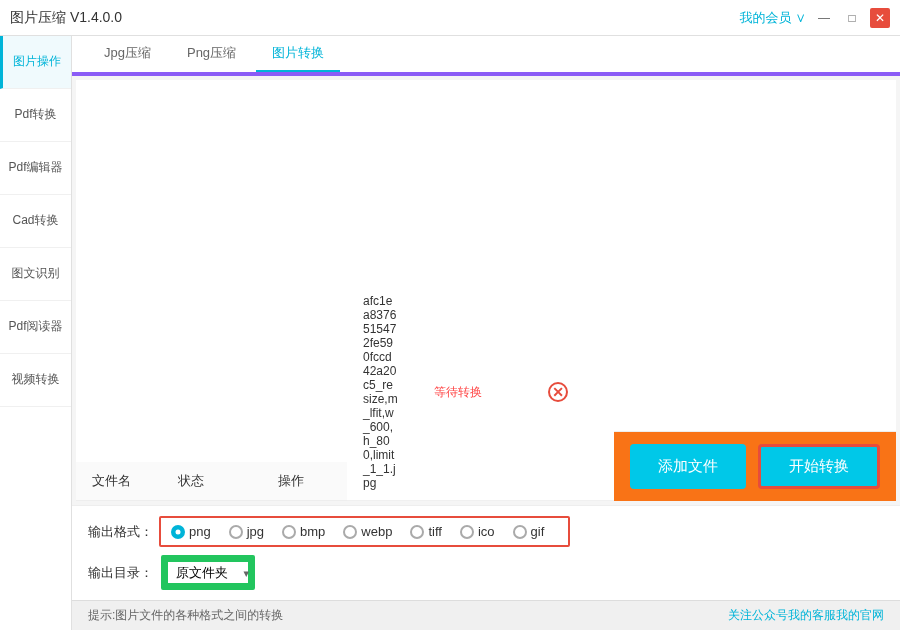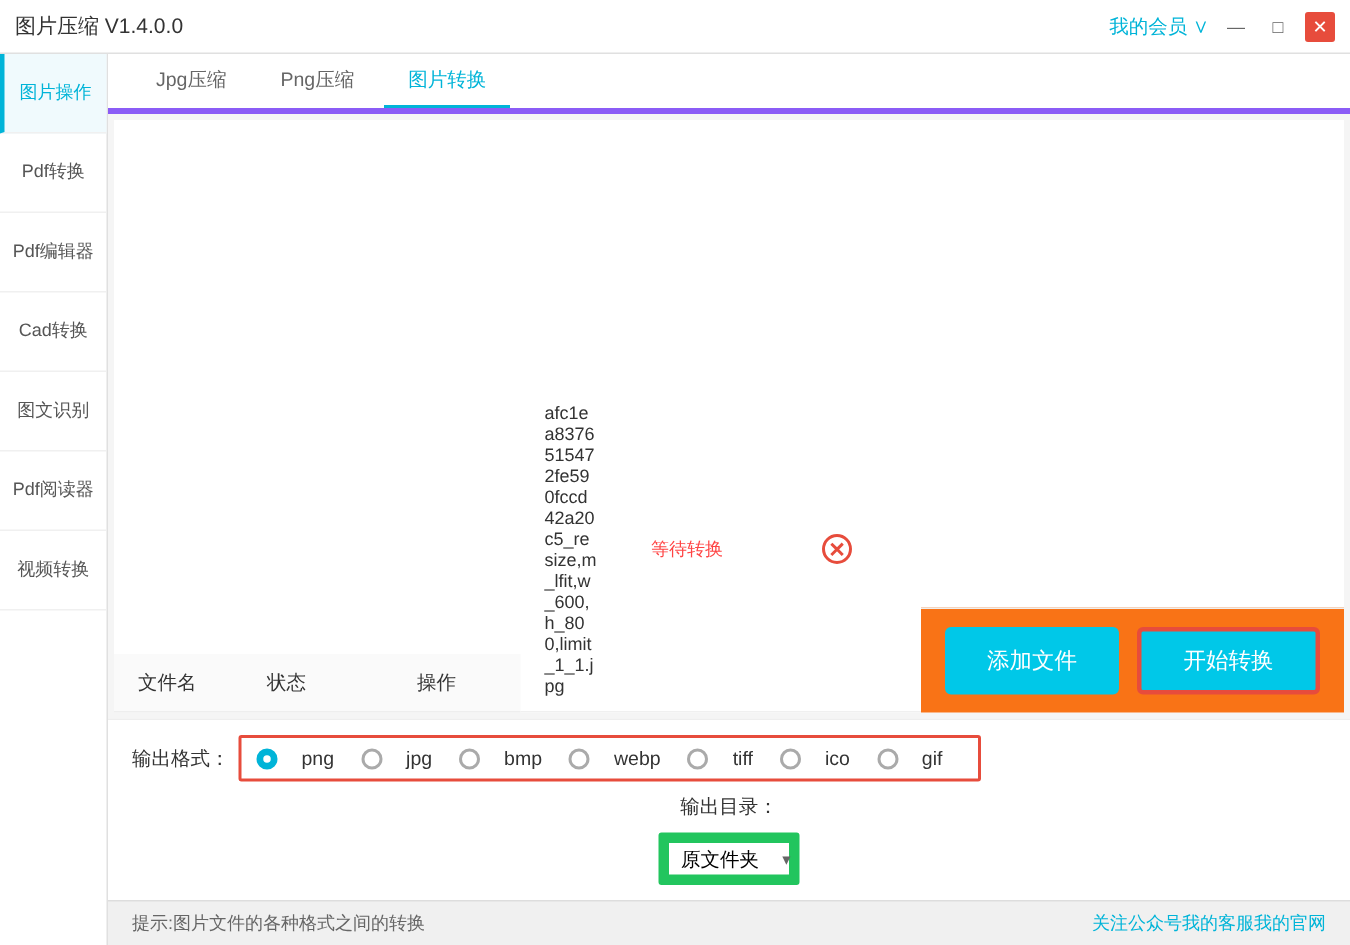--- a/index.html
+++ b/index.html
@@ -166,31 +166,30 @@
       align-items: center;
       gap: 0;
       border: 2px solid #e74c3c;
       padding: 6px 10px;
       border-radius: 2px;
       display: inline-flex;
       align-items: center;
       gap: 4px;
     }
     .format-label { font-size: 13px; color: #333; margin-right: 6px; white-space: nowrap; }
-    .format-option { display: flex; align-items: center; gap: 16px; margin-right: 14px; font-size: 13px; color: #333; cursor: pointer; }
+    .format-option { display: flex; align-items: center; gap: 4px; margin-right: 14px; font-size: 13px; color: #333; cursor: pointer; }
     .radio-active { width: 14px; height: 14px; border-radius: 50%; border: 2px solid #00b4d8; background: #00b4d8; display: inline-block; position: relative; }
     .radio-active::after { content: ''; width: 5px; height: 5px; background: #fff; border-radius: 50%; position: absolute; top: 50%; left: 50%; transform: translate(-50%,-50%); }
     .radio-inactive { width: 14px; height: 14px; border-radius: 50%; border: 2px solid #aaa; background: #fff; display: inline-block; }
 
     .output-dir-row {
       display: flex;
       align-items: center;
       margin-top: 8px;
       gap: 8px;
-      flex-direction: column;
     }
     .output-dir-label { font-size: 13px; color: #333; }
     .output-dir-select {
       border: 7px solid #22c55e;
       background: #fff;
       padding: 3px 20px 3px 8px;
       font-size: 13px;
       border-radius: 2px;
       cursor: pointer;
       appearance: none;

